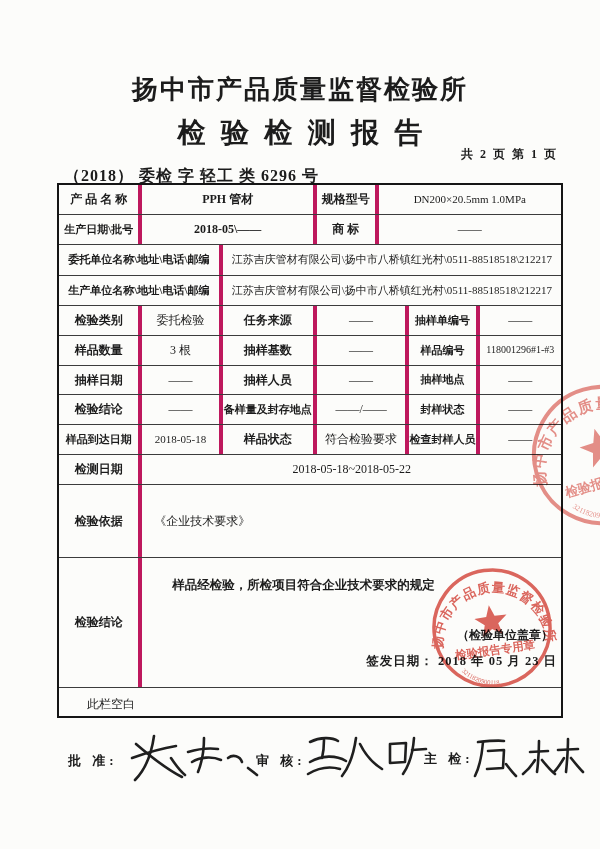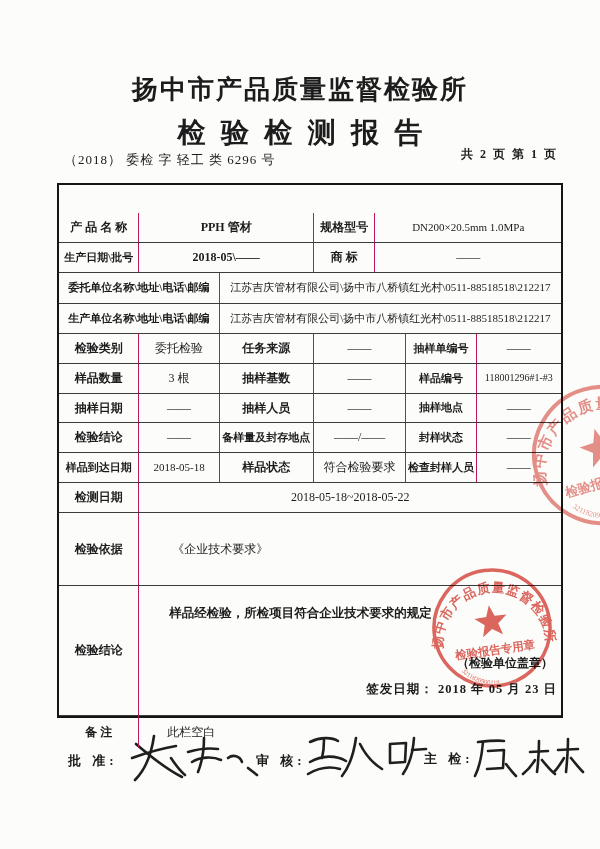--- a/index.html
+++ b/index.html
@@ -8,29 +8,29 @@
     position:relative; width:600px; height:849px; overflow:hidden;
     background:#fcfcfa;
     font-family:"Liberation Serif","DejaVu Serif",serif;
     color:#1c1c1c;
   }
   .org-title { position:absolute; top:72px; left:0; width:600px; text-align:center;
     font-size:26px; font-weight:bold; letter-spacing:2px; }
   .report-title { position:absolute; top:114px; left:0; width:600px; text-align:center;
     font-size:28px; font-weight:bold; }
   .report-title span { letter-spacing:0.55em; margin-right:-0.55em; }
-  .doc-number { position:absolute; top:151px; left:64px; font-size:13px; font-weight:normal; letter-spacing:1px; }
+  .doc-number { position:absolute; top:166px; left:64px; font-size:16px; font-weight:bold; letter-spacing:1px; }
   .page-info { position:absolute; top:146px; right:42px; font-size:12px; font-weight:bold; letter-spacing:2px; }
 
   .tbl { position:absolute; left:57px; top:183px; width:506px; height:535px;
     border:2px solid #151515; background:transparent; z-index:2; }
   .r { display:flex; width:100%; border-top:1px solid #3c3c3c; }
-  .r:first-child { border-top:none;margin-top:28px; }
+  .r:first-child { border-top:none; }
   .c { display:flex; align-items:center; justify-content:center; text-align:center;
-    border-left:1px solid #be185d; font-size:12px; line-height:1.25; overflow:hidden; }
+    border-left:4px solid #be185d; font-size:12px; line-height:1.25; overflow:hidden; }
   .c:first-child { border-left:none; }
   .lab { font-weight:bold; }
   .sm { font-size:11px; }
   .xs { font-size:10px; }
   .left { justify-content:flex-start; text-align:left; }
 
   .concl-cell { position:relative; display:block; }
   .concl-text { position:absolute; left:30px; top:20px; font-size:12.5px; font-weight:bold; }
   .seal-note { position:absolute; right:8px; top:70px; font-size:12px; font-weight:bold; }
   .issue-line { position:absolute; right:4px; top:96px; font-size:12.5px; font-weight:bold; letter-spacing:1px; }
@@ -112,32 +112,31 @@
     <div class="c" style="width:93px">符合检验要求</div>
     <div class="c lab sm" style="width:71px">检查封样人员</div>
     <div class="c" style="width:86px">——</div>
   </div>
   <div class="r" style="height:30px">
     <div class="c lab" style="width:80px">检测日期</div>
     <div class="c" style="width:426px">2018-05-18~2018-05-22</div>
   </div>
   <div class="r" style="height:73px">
     <div class="c lab" style="width:80px">检验依据</div>
-    <div class="c left" style="width:426px; padding-left:33px">《企业技术要求》</div>
+    <div class="c left" style="width:426px; padding-left:12px">《企业技术要求》</div>
   </div>
   <div class="r" style="height:130px">
     <div class="c lab" style="width:80px">检验结论</div>
     <div class="c concl-cell" style="width:426px">
       <div class="concl-text">样品经检验，所检项目符合企业技术要求的规定</div>
       <div class="seal-note">（检验单位盖章）</div>
       <div class="issue-line">签发日期：  2018 年 05 月 23 日</div>
     </div>
   </div>
   <div class="r" style="height:33px">
-    <div class="c lab" style="width:80px">备    注</div>
     <div class="c left" style="width:426px; padding-left:28px">此栏空白</div>
   </div>
 </div>
 
 <svg class="stamp stamp-main" width="128" height="128" viewBox="0 0 128 128">
   <defs>
     <path id="arcTop1" d="M 12,80 A 52,52 0 1 1 116,80"></path>
     <path id="arcBot1" d="M 22,92 A 45,45 0 0 0 106,92"></path>
   </defs>
   <circle cx="64" cy="64" r="58" fill="none" stroke="#d6453b" stroke-width="3.5"></circle>

